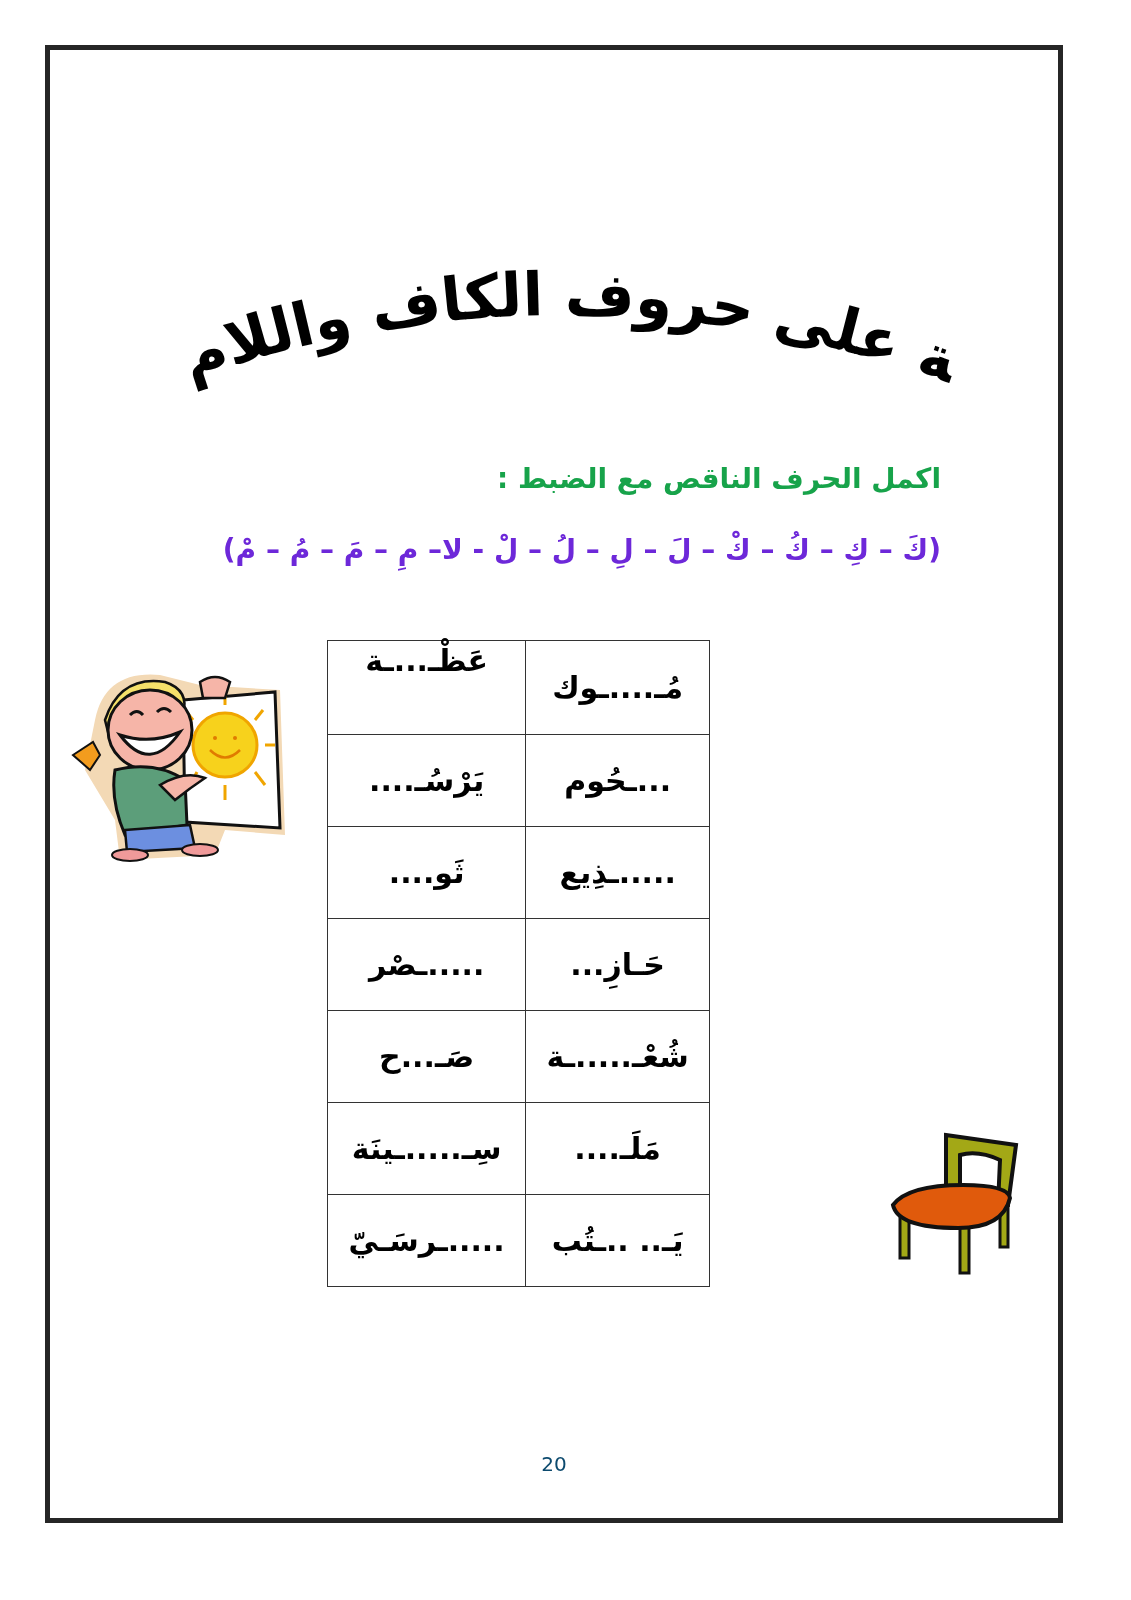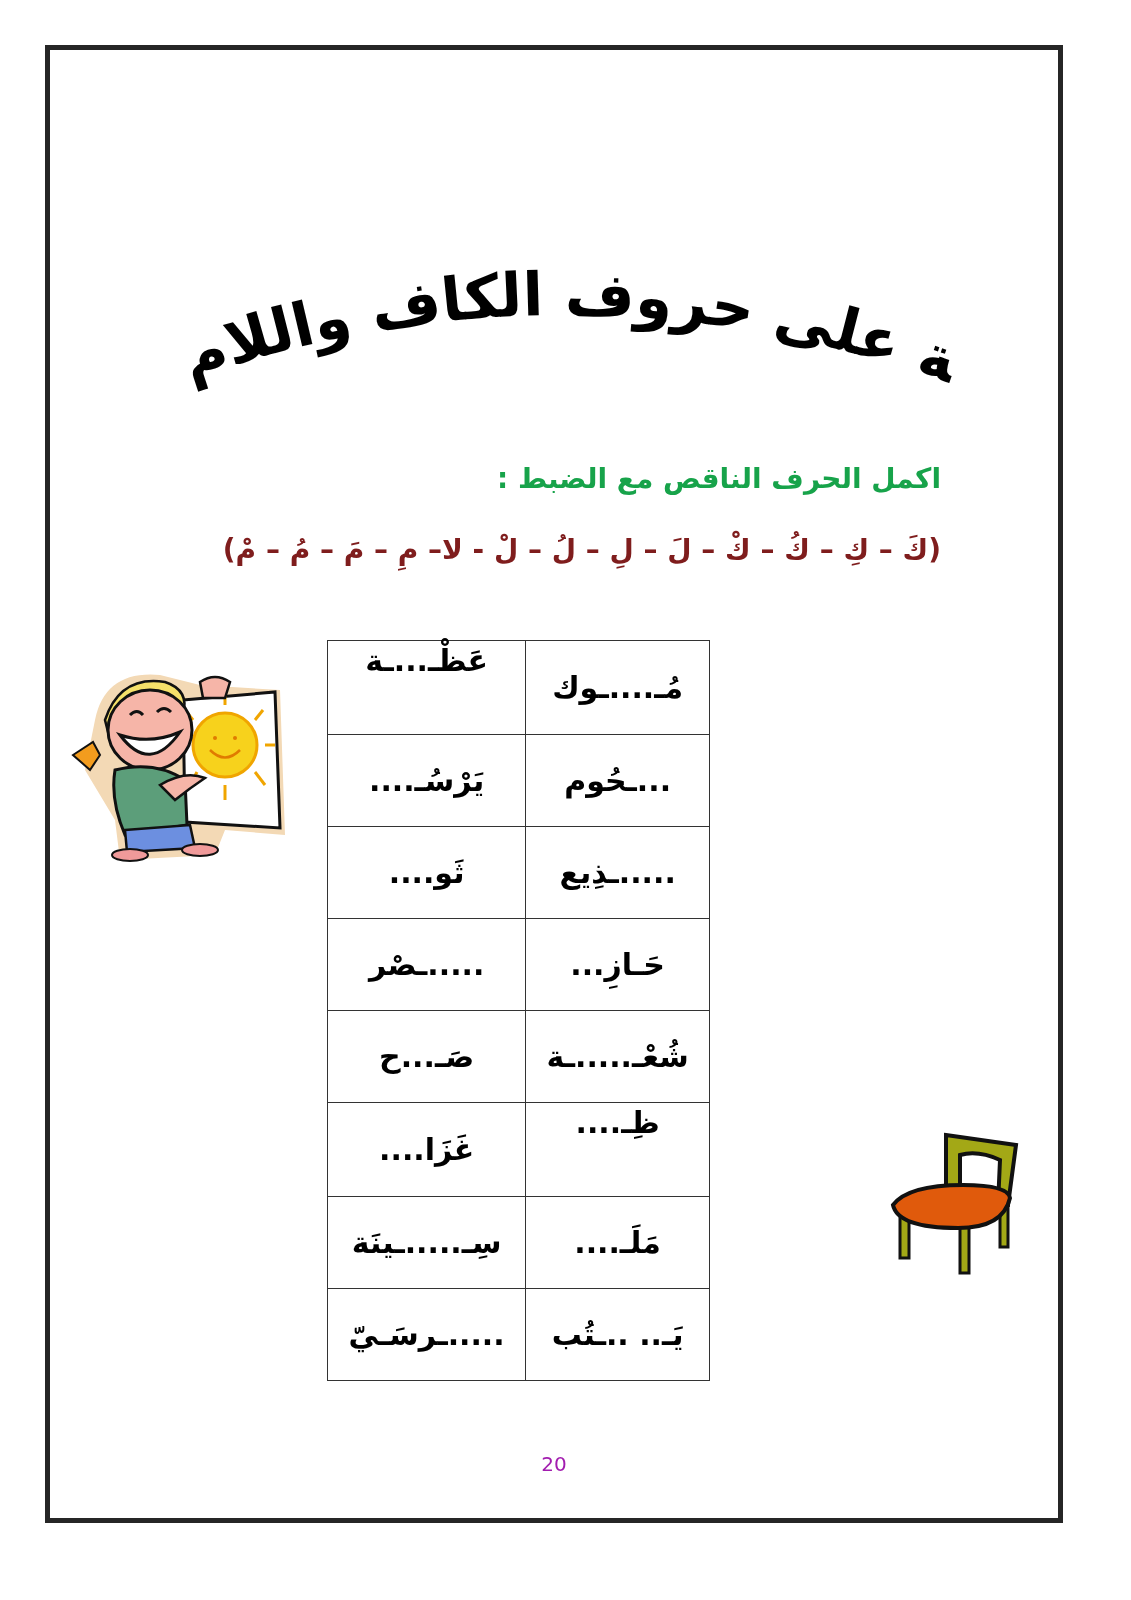--- a/index.html
+++ b/index.html
@@ -2,27 +2,27 @@
 <html><head>
   <meta charset="utf-8">
   <style>
     html, body { margin: 0; padding: 0; background: #ffffff; }
     body { width: 1131px; height: 1600px; position: relative; overflow: hidden; font-family: "DejaVu Sans", sans-serif; }
     .page-frame { position: absolute; left: 45px; top: 45px; width: 1008px; height: 1468px; border: 5px solid #262626; box-sizing: content-box; }
     .title-wrap { position: absolute; left: 140px; top: 265px; width: 820px; height: 140px; }
     .title-wrap svg { width: 100%; height: 100%; overflow: visible; }
     .title-text { font-family: "DejaVu Sans", sans-serif; font-weight: bold; font-size: 60px; fill: #000; }
     .instruction { position: absolute; right: 190px; top: 462px; direction: rtl; color: #17a34a; font-weight: bold; font-size: 28px; text-underline-offset: 6px; font-family: "DejaVu Sans", sans-serif; white-space: nowrap; }
-    .letters { position: absolute; right: 190px; top: 525px; width: 770px; direction: rtl; text-align: right; color: #7f1d1d; font-weight: bold; font-size: 28px; line-height: 50px; font-family: "DejaVu Sans", sans-serif; }
+    .letters { position: absolute; right: 190px; top: 525px; width: 770px; direction: rtl; text-align: right; color: #6d28d9; font-weight: bold; font-size: 28px; line-height: 50px; font-family: "DejaVu Sans", sans-serif; }
     table.words { position: absolute; left: 327px; top: 640px; width: 383px; border-collapse: collapse; direction: rtl; }
     table.words td { border: 1.5px solid #333; height: 91px; text-align: center; vertical-align: middle; font-weight: bold; font-size: 30px; font-family: "DejaVu Sans", sans-serif; color: #000; padding: 0; }
     table.words td.c1 { width: 233px; text-align: center; }
     table.words td.c2 { width: 218px; }
     td.top { vertical-align: top !important; padding-top: 2px !important; }
-    .page-num { position: absolute; left: 0; width: 1108px; top: 1452px; text-align: center; font-size: 20px; color: #a21caf; font-family: "DejaVu Sans", sans-serif; }
+    .page-num { position: absolute; left: 0; width: 1108px; top: 1452px; text-align: center; font-size: 20px; color: #0c4a6e; font-family: "DejaVu Sans", sans-serif; }
     .girl { position: absolute; left: 65px; top: 660px; width: 225px; height: 205px; }
     .chair { position: absolute; left: 888px; top: 1130px; width: 135px; height: 145px; }
   </style>
 </head>
 <body>
 
 <div class="page-frame"></div>
 
 <div class="title-wrap">
   <svg viewBox="0 0 820 140">
@@ -53,24 +53,20 @@
       <td class="c2">.....ـذِيع</td>
       <td class="c1">ثَو....</td>
     </tr>
     <tr>
       <td class="c2">حَـازِ...</td>
       <td class="c1">.....ـصْر</td>
     </tr>
     <tr>
       <td class="c2">شُعْـ.....ـة</td>
       <td class="c1">صَـ...ح</td>
-    </tr>
-    <tr>
-      <td class="c2 top">ظِـ....</td>
-      <td class="c1">غَزَا....</td>
     </tr>
     <tr>
       <td class="c2">مَلَـ....</td>
       <td class="c1">سِـ.....ـينَة</td>
     </tr>
     <tr>
       <td class="c2">يَـ.. ..ـتُب</td>
       <td class="c1">.....ـرسَـيّ</td>
     </tr>
   </tbody>

